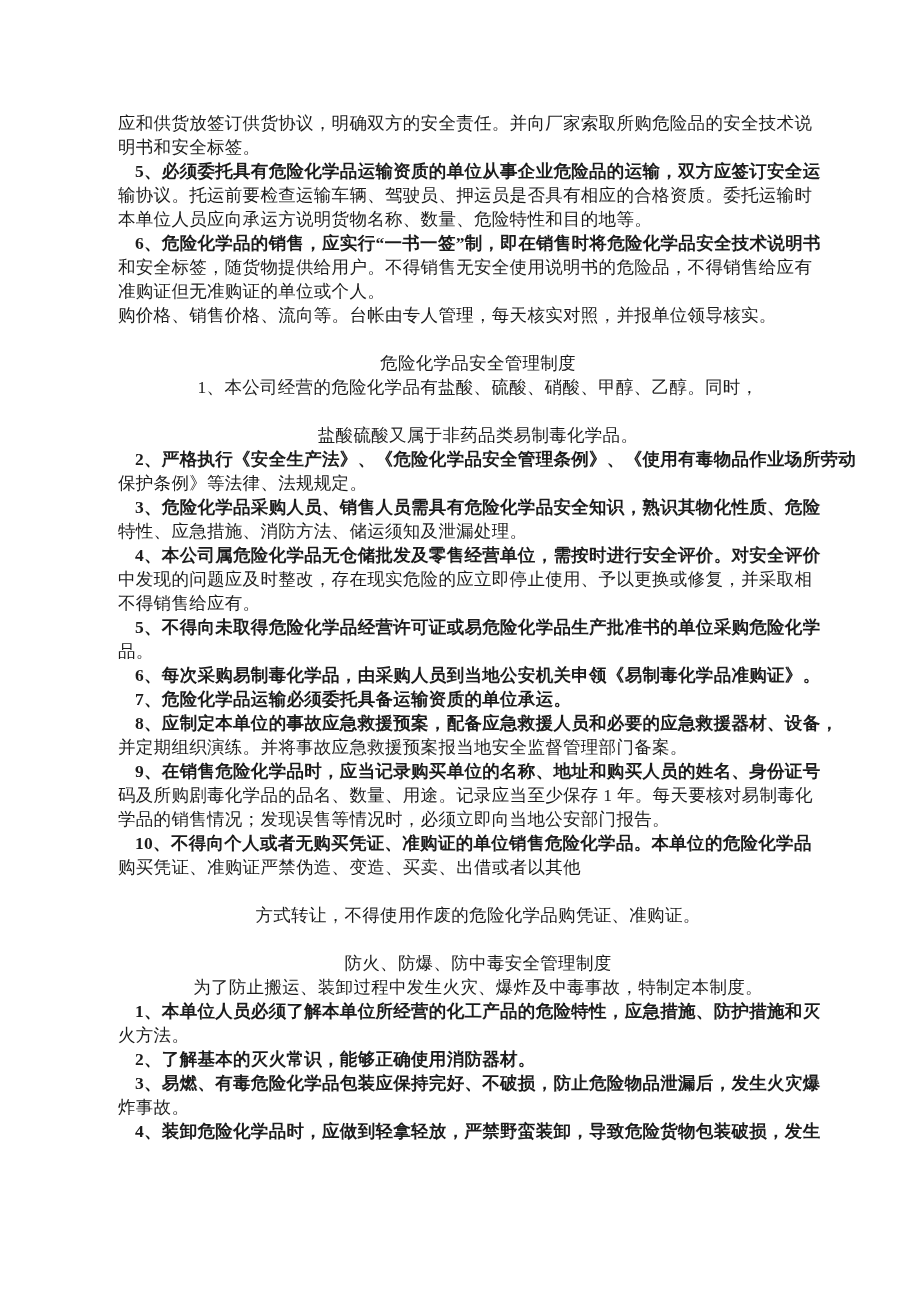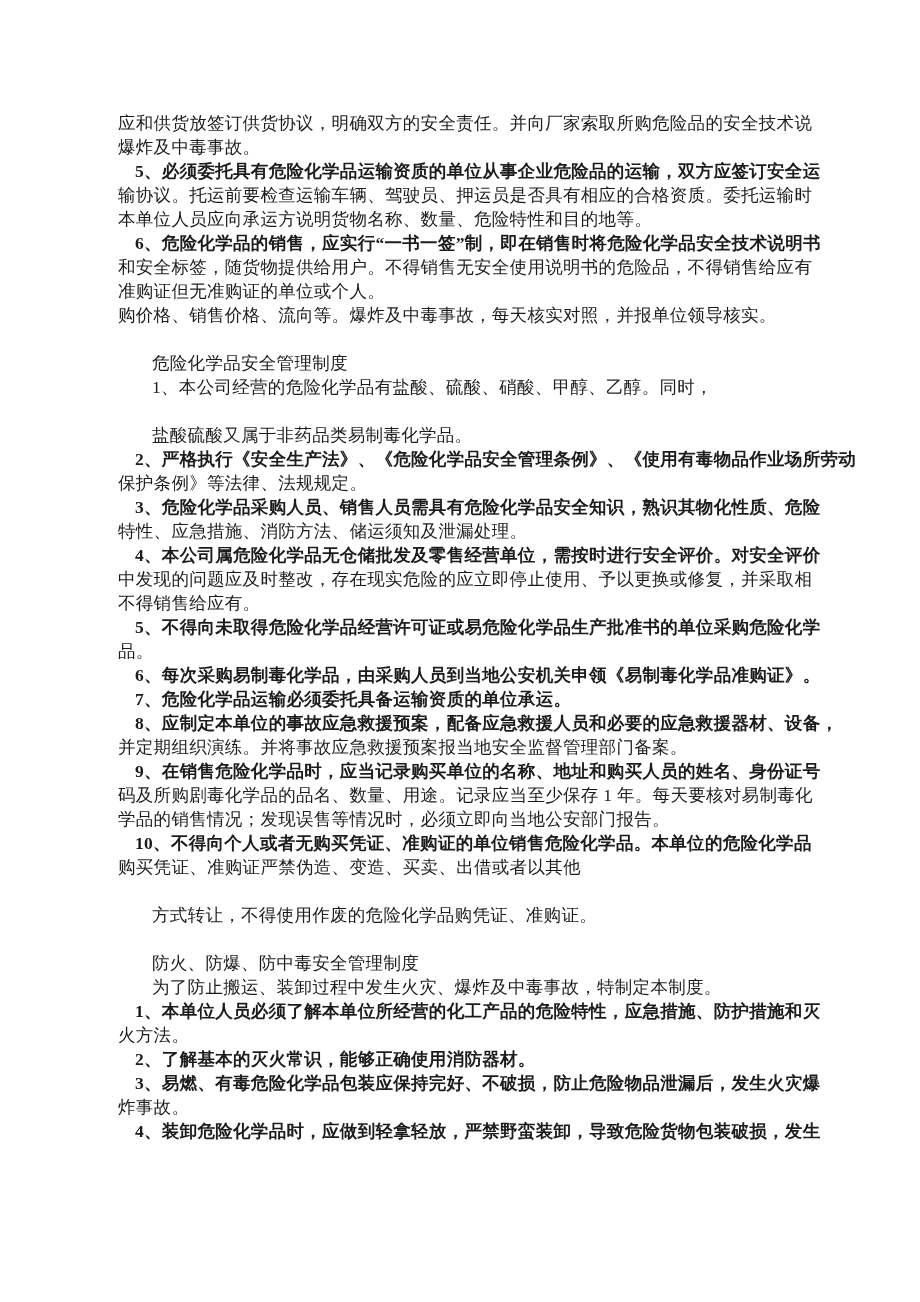--- a/index.html
+++ b/index.html
@@ -23,36 +23,36 @@
   }
   .line {
     height: 24px;
     line-height: 24px;
     font-size: 17.5px;
     white-space: nowrap;
     letter-spacing: 0.3px;
   }
   .indent-none { padding-left: 0; }
   .indent-item { padding-left: 17px; font-weight: bold; }
-  .indent-para { padding-left: 34px; }
+  .indent-para { padding-left: 34px; text-align: center; }
   .blank { height: 24px; }
 </style>
 </head>
 <body>
 
 <div class="page">
     <div class="line indent-none">应和供货放签订供货协议，明确双方的安全责任。并向厂家索取所购危险品的安全技术说</div>
-    <div class="line indent-none">爆炸及中毒事故。</div>
+    <div class="line indent-none">明书和安全标签。</div>
     <div class="line indent-item">5、必须委托具有危险化学品运输资质的单位从事企业危险品的运输，双方应签订安全运</div>
     <div class="line indent-none">输协议。托运前要检查运输车辆、驾驶员、押运员是否具有相应的合格资质。委托运输时</div>
     <div class="line indent-none">本单位人员应向承运方说明货物名称、数量、危险特性和目的地等。</div>
     <div class="line indent-item">6、危险化学品的销售，应实行“一书一签”制，即在销售时将危险化学品安全技术说明书</div>
     <div class="line indent-none">和安全标签，随货物提供给用户。不得销售无安全使用说明书的危险品，不得销售给应有</div>
     <div class="line indent-none">准购证但无准购证的单位或个人。</div>
-    <div class="line indent-none">购价格、销售价格、流向等。爆炸及中毒事故，每天核实对照，并报单位领导核实。</div>
+    <div class="line indent-none">购价格、销售价格、流向等。台帐由专人管理，每天核实对照，并报单位领导核实。</div>
     <div class="line indent-none blank">&nbsp;</div>
     <div class="line indent-para">危险化学品安全管理制度</div>
     <div class="line indent-para">1、本公司经营的危险化学品有盐酸、硫酸、硝酸、甲醇、乙醇。同时，</div>
     <div class="line indent-none blank">&nbsp;</div>
     <div class="line indent-para">盐酸硫酸又属于非药品类易制毒化学品。</div>
     <div class="line indent-item">2、严格执行《安全生产法》、《危险化学品安全管理条例》、《使用有毒物品作业场所劳动</div>
     <div class="line indent-none">保护条例》等法律、法规规定。</div>
     <div class="line indent-item">3、危险化学品采购人员、销售人员需具有危险化学品安全知识，熟识其物化性质、危险</div>
     <div class="line indent-none">特性、应急措施、消防方法、储运须知及泄漏处理。</div>
     <div class="line indent-item">4、本公司属危险化学品无仓储批发及零售经营单位，需按时进行安全评价。对安全评价</div>

